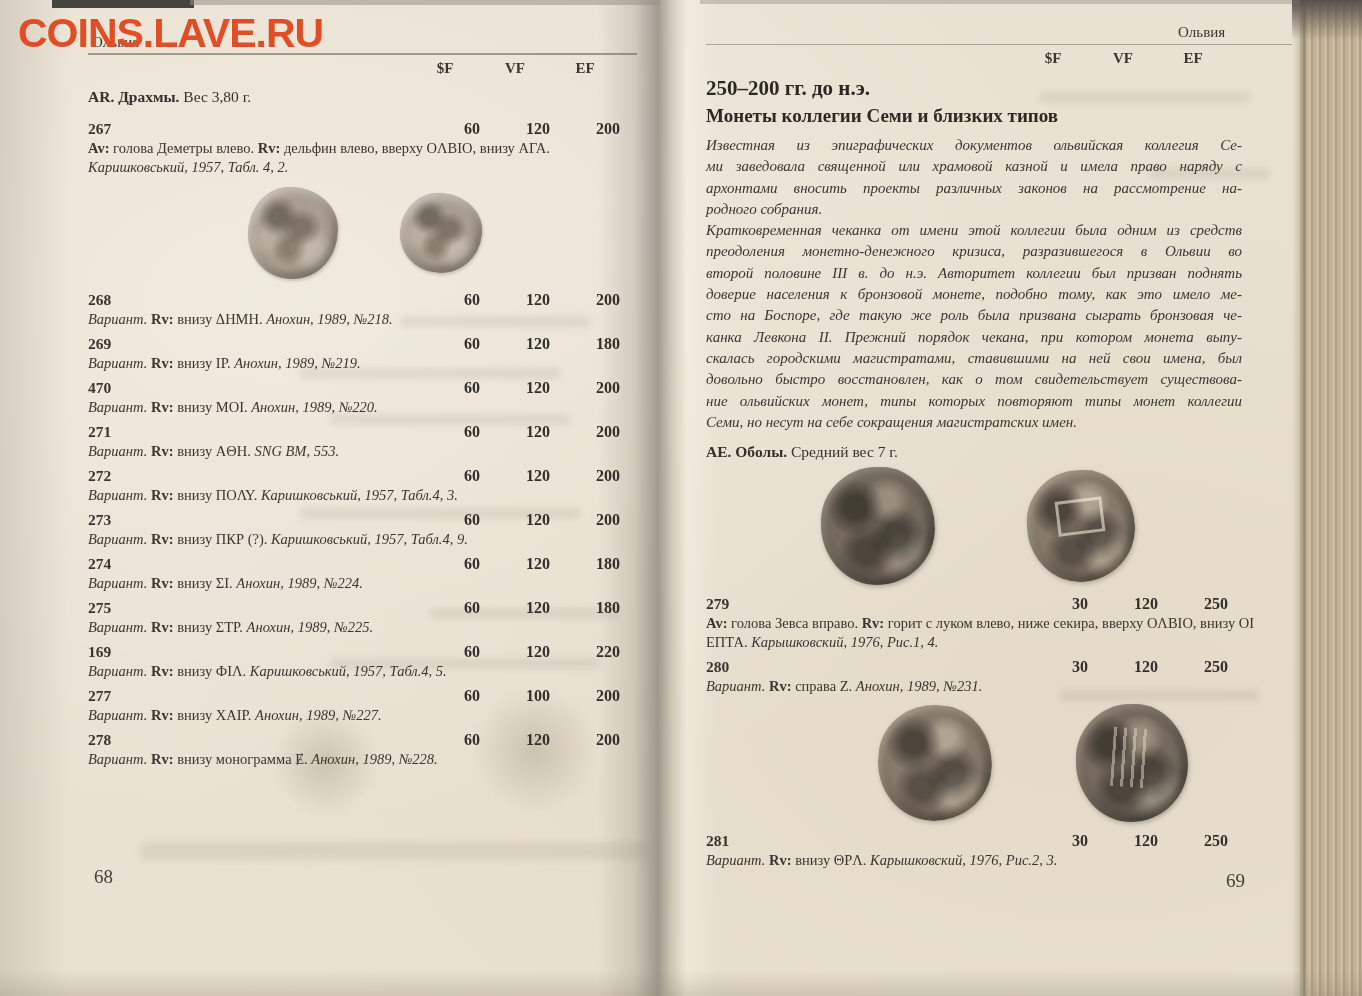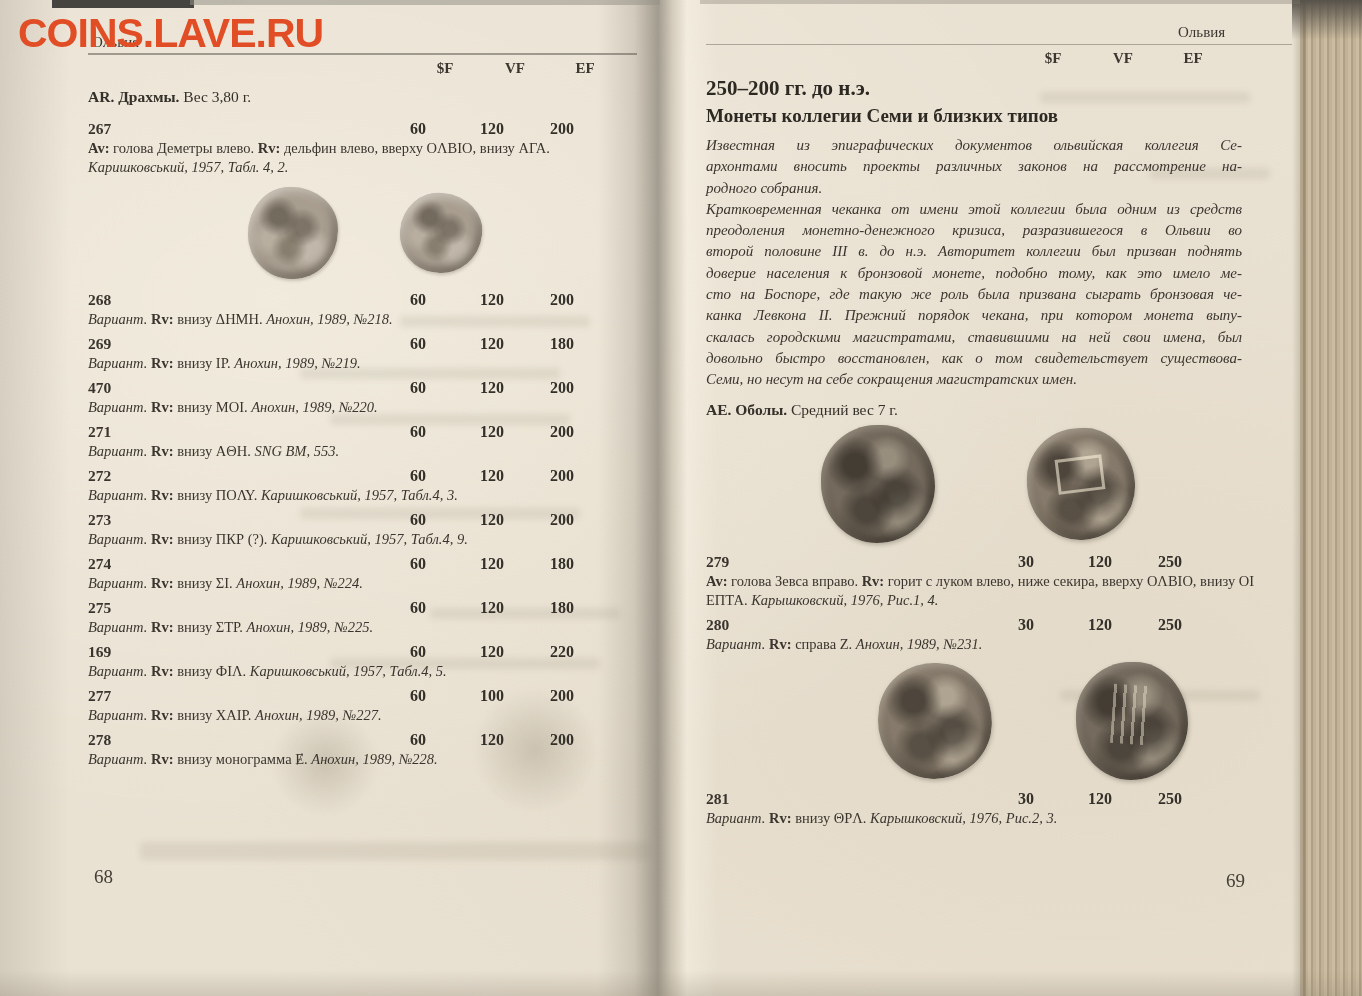--- a/index.html
+++ b/index.html
@@ -34,21 +34,21 @@
   
   .hdr{position:absolute;font-size:15px;color:#3b362f;}
   .rule{position:absolute;height:2px;background:rgba(96,90,80,0.55);}
   .rule.thin{height:1px;background:rgba(110,104,92,0.5);}
   
   .colhead-row,.entry-row{display:grid;grid-template-columns:1fr 70px 70px 70px;align-items:baseline;}
   .pl .colhead-row,.pl .entry-row{padding-right:20px;}
   .pr .colhead-row,.pr .entry-row{padding-right:62px;}
   .colhead{font-weight:bold;font-size:15px;text-align:center;color:#3b362f;}
   .entry-num{font-weight:bold;font-size:15.5px;color:#39342d;}
-  .price{font-weight:bold;font-size:16px;text-align:left;color:#332f29;}
+  .price{font-weight:bold;font-size:16px;text-align:right;color:#332f29;}
   .entry{margin-bottom:6px;}
   .entry-desc{font-size:14.5px;line-height:19px;color:#3a352e;margin-top:1px;}
   .entry-desc b{font-weight:bold;}
   .entry-desc i{font-style:italic;}
   
   .flow{position:absolute;}
   .pl.flow{left:88px;top:88px;width:552px;}
   .pr.flow{left:706px;top:76px;width:584px;}
   .series-line{font-size:15.5px;margin-bottom:14px;}
   .series-line b{font-weight:bold;}
@@ -259,32 +259,34 @@
       <span class="colhead">EF</span>
     </div>
   </div>
 
   <div class="flow pr">
     <div class="period-heading">250–200 гг. до н.э.</div>
     <div class="section-heading">Монеты коллегии Семи и близких типов</div>
     <div>
         <div class="para">
           <div class="pline">Известная из эпиграфических документов ольвийская коллегия Се-</div>
+          <div class="pline">ми заведовала священной или храмовой казной и имела право наряду с</div>
           <div class="pline">архонтами вносить проекты различных законов на рассмотрение на-</div>
           <div class="pline last">родного собрания.</div>
         </div>
         <div class="para">
           <div class="pline">Кратковременная чеканка от имени этой коллегии была одним из средств</div>
           <div class="pline">преодоления монетно-денежного кризиса, разразившегося в Ольвии во</div>
           <div class="pline">второй половине III в. до н.э. Авторитет коллегии был призван поднять</div>
           <div class="pline">доверие населения к бронзовой монете, подобно тому, как это имело ме-</div>
           <div class="pline">сто на Боспоре, где такую же роль была призвана сыграть бронзовая че-</div>
           <div class="pline">канка Левкона II. Прежний порядок чекана, при котором монета выпу-</div>
           <div class="pline">скалась городскими магистратами, ставившими на ней свои имена, был</div>
           <div class="pline">довольно быстро восстановлен, как о том свидетельствует существова-</div>
+          <div class="pline">ние ольвийских монет, типы которых повторяют типы монет коллегии</div>
           <div class="pline last">Семи, но несут на себе сокращения магистратских имен.</div>
         </div>
       </div>
     <div class="series-line obols-line">
       <b>АЕ. Оболы.</b><span> Средний вес 7 г.</span>
     </div>
     <div class="figure" style="margin:6px 0 10px 115px;gap:92px;">
       <div class="coin bronze" style="width:114px;height:118px;"></div>
       <div class="coin bronze light mark-rect" style="width:108px;height:112px;transform:rotate(-3deg);"></div>
     </div>

